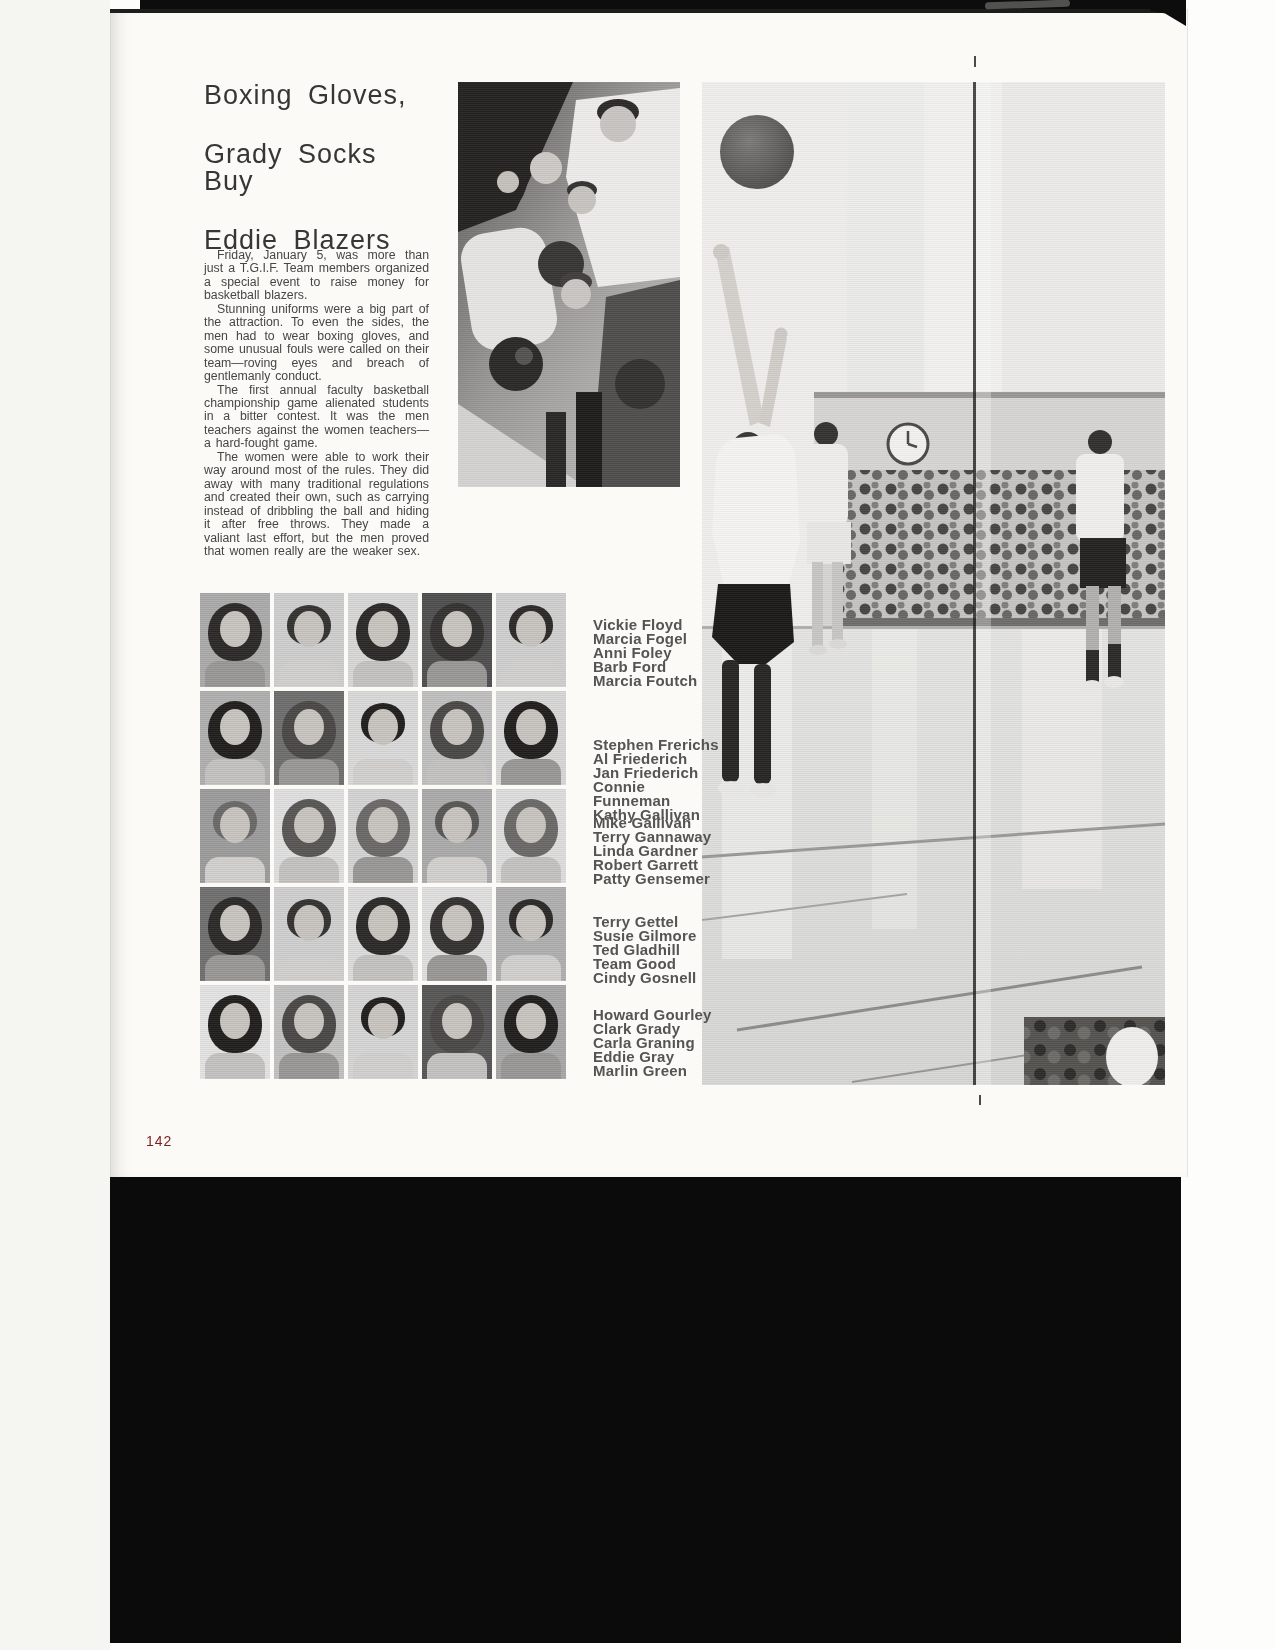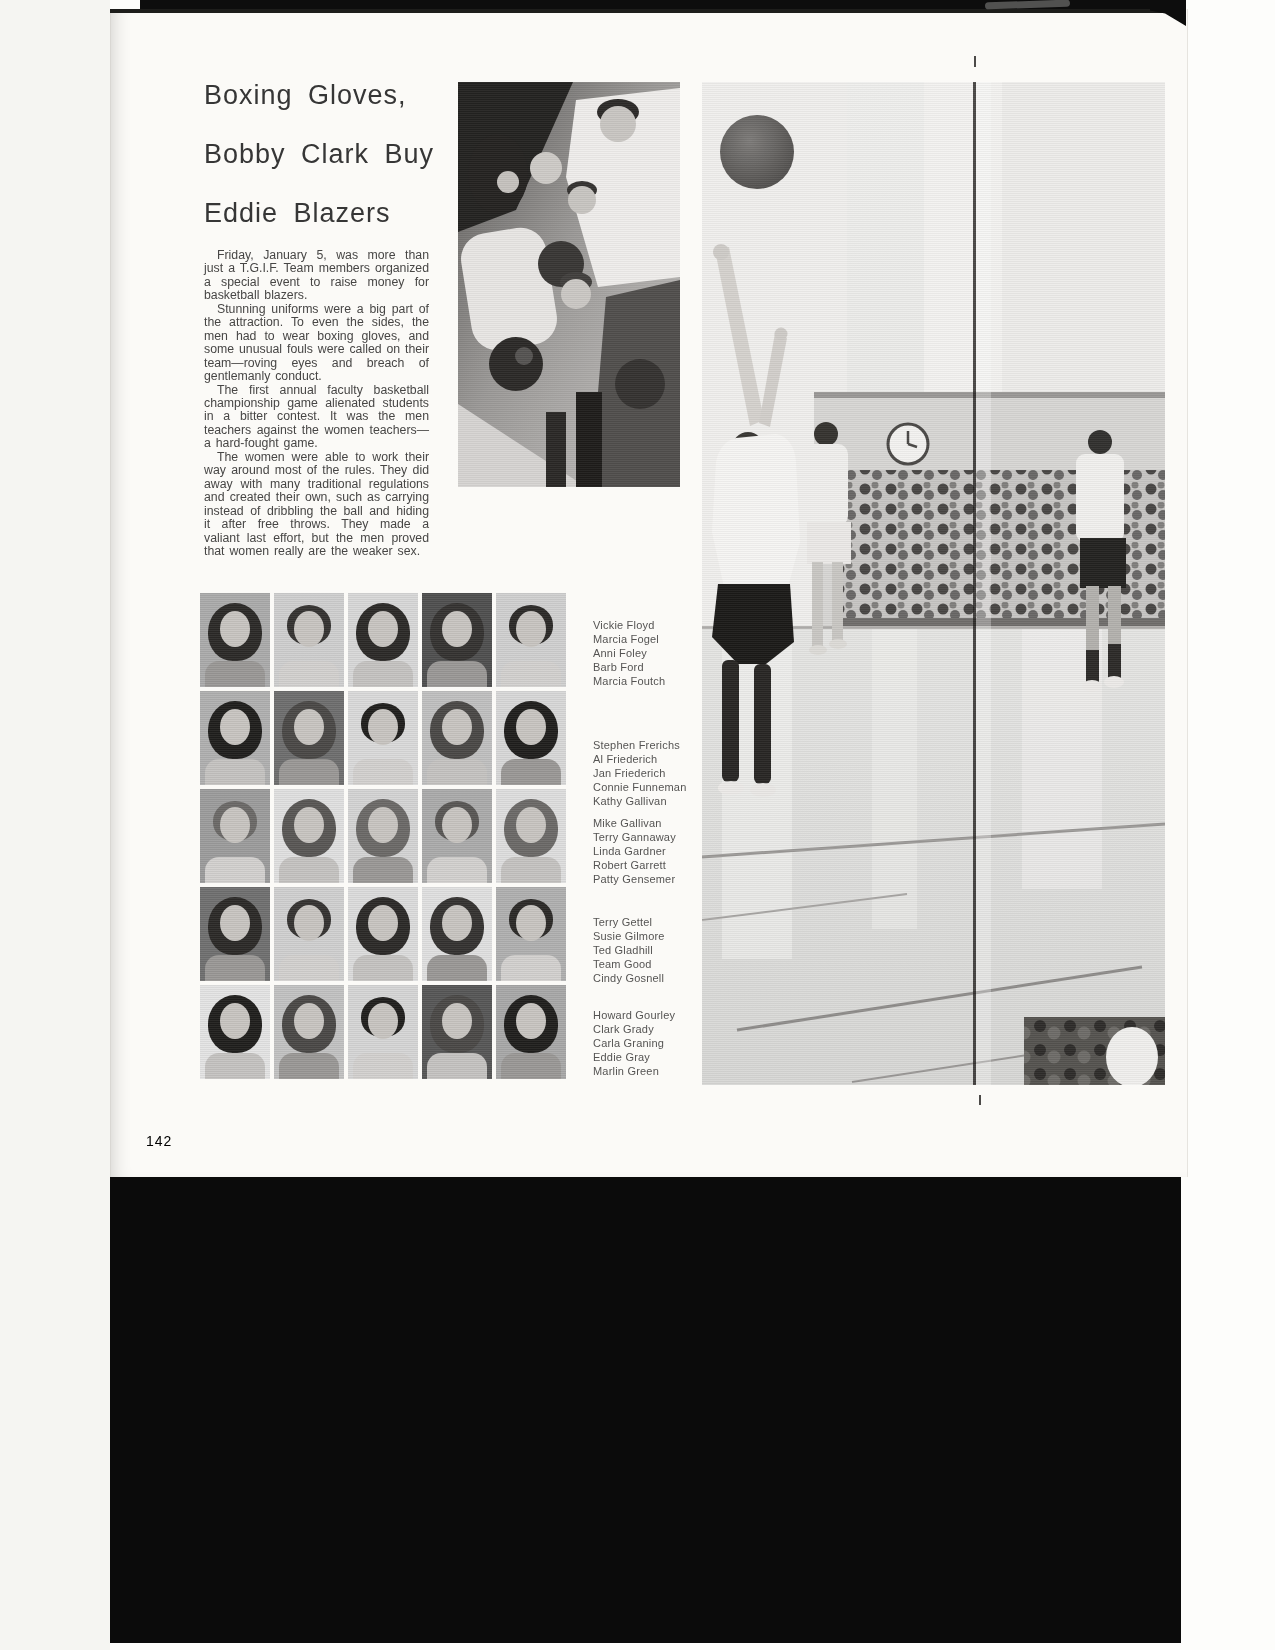--- a/index.html
+++ b/index.html
@@ -37,40 +37,40 @@
 
   .grid{position:absolute;left:200px;top:593px;display:grid;
         grid-template-columns:repeat(5,70px);grid-auto-rows:94px;gap:4px 4px;}
   .cell{position:relative;overflow:hidden;}
   .cell .hair{position:absolute;border-radius:50% 50% 46% 46%;}
   .cell .face{position:absolute;background:#c8c5c1;border-radius:50%;}
   .cell .sh{position:absolute;bottom:0;border-radius:14px 14px 0 0;}
   .cell::after{content:"";position:absolute;inset:0;pointer-events:none;
         background:repeating-linear-gradient(0deg,rgba(255,255,255,.06) 0 1px,rgba(0,0,0,.05) 1px 2px);}
 
-  .name-block{position:absolute;left:593px;width:130px;font-size:11px;line-height:14px;
-        color:#555453;letter-spacing:.2px;}
-  .pagenum{position:absolute;left:146px;top:1133px;font-size:14px;color:#000000;letter-spacing:1px;}
+  .name-block{position:absolute;left:593px;width:130px;font-size:15px;line-height:14px;
+        color:#555453;letter-spacing:.2px;font-weight:bold;}
+  .pagenum{position:absolute;left:146px;top:1133px;font-size:14px;color:#7f1d1d;letter-spacing:1px;}
   .black-bottom{position:absolute;left:110px;top:1177px;width:1071px;height:466px;background:#0b0b0b;}
 </style>
 </head>
 <body>
 
 <div class="canvas">
   <div class="page"></div>
   <div class="bar-a"></div>
   <div class="bar-b"></div>
   <div class="smudge"></div>
   <div class="corner-tr"></div>
   <div class="tick tick-a"></div>
   <div class="tick tick-b"></div>
 
   <div class="headline" id="headline">
       <div class="line">Boxing Gloves,</div>
-      <div class="line">Bobby Clark Buy</div>
+      <div class="line">Grady Socks Buy</div>
       <div class="line">Eddie Blazers</div>
     </div>
   <div class="article" id="article">
       <p>Friday, January 5, was more than just a T.G.I.F. Team members organized a special event to raise money for basketball blazers.</p>
       <p>Stunning uniforms were a big part of the attraction. To even the sides, the men had to wear boxing gloves, and some unusual fouls were called on their team—roving eyes and breach of gentlemanly conduct.</p>
       <p>The first annual faculty basketball championship game alienated students in a bitter contest. It was the men teachers against the women teachers—a hard-fought game.</p>
       <p>The women were able to work their way around most of the rules. They did away with many traditional regulations and created their own, such as carrying instead of dribbling the ball and hiding it after free throws. They made a valiant last effort, but the men proved that women really are the weaker sex.</p>
     </div>
 
   <div class="photo photo-boxing">

